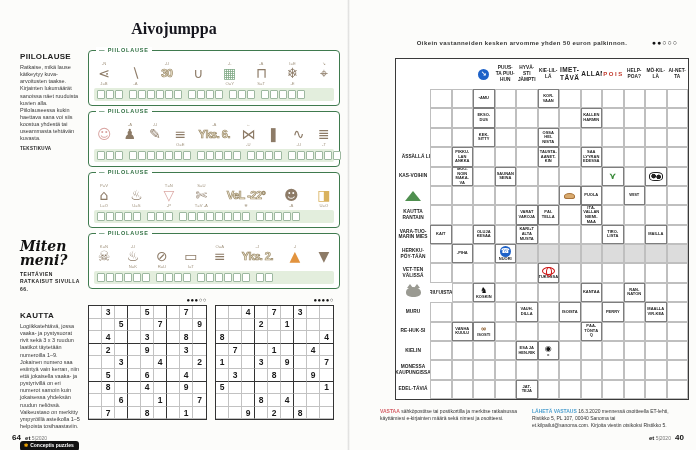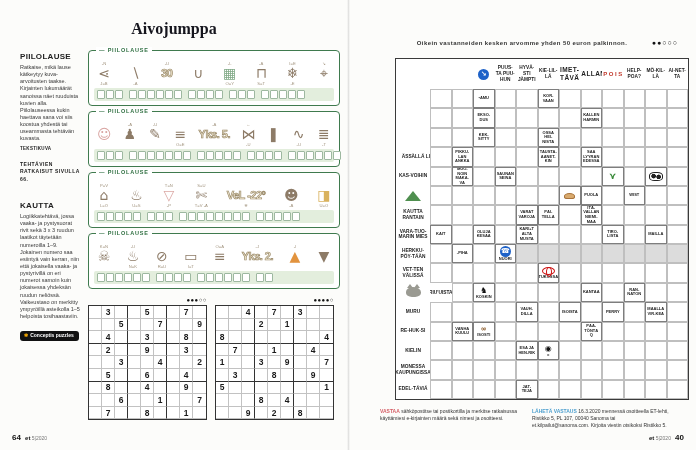--- a/index.html
+++ b/index.html
@@ -123,20 +123,21 @@
 
 <div class="spread">
 
   <div class="page left">
     <h1 class="ptitle">Aivojumppa</h1>
 
     <aside class="sidebar">
       <div class="sb-h">PIILOLAUSE</div>
       <p class="sb-p">Ratkaise, mikä lause kätkeytyy kuva-arvoitusten taakse. Kirjainten lukumäärät sanoissa näet ruuduista kuvien alla. Piilolauseessa kukin haettava sana voi siis koostua yhdestä tai useammasta tehtävän kuvasta.</p>
       <div class="sb-credit">TEKSTIKUVA</div>
+      <div class="miten">Miten meni?</div>
       <div class="ratk">TEHTÄVIEN RATKAISUT SIVULLA 66.</div>
       <div class="sb-h">KAUTTA</div>
       <p class="sb-p">Logiikkatehtävä, jossa vaaka- ja pystysuorat rivit sekä 3 x 3 ruudun laatikot täytetään numeroilla 1–9. Jokainen numero saa esiintyä vain kerran, niin että jokaisella vaaka- ja pystyrivillä on eri numerot samoin kuin jokaisessa yhdeksän ruudun neliössä. Vaikeustaso on merkitty ympyröillä asteikolla 1–5 helpoista tosihaastaviin.</p>
       <div class="logo"><span class="fl">✱</span><span>Conceptis puzzles</span></div>
       
     </aside>
 
     <div class="main">
       <div id="puzzles">
           <div class="pz">
@@ -235,21 +236,21 @@
                 <div class="glyph">✎</div>
                 <div class="lbl"></div>
               </div>
               <div class="pz-item">
                 <div class="lbl"></div>
                 <div class="glyph">≡</div>
                 <div class="lbl">O=E</div>
               </div>
               <div class="pz-item">
                 <div class="lbl">-A</div>
-                <div class="glyph gtext">Yks. 5.</div>
+                <div class="glyph gtext">Yks. 6.</div>
                 <div class="lbl"></div>
               </div>
               <div class="pz-item">
                 <div class="lbl">←</div>
                 <div class="glyph">⋈</div>
                 <div class="lbl">-U</div>
               </div>
               <div class="pz-item">
                 <div class="lbl"></div>
                 <div class="glyph">❚</div>

